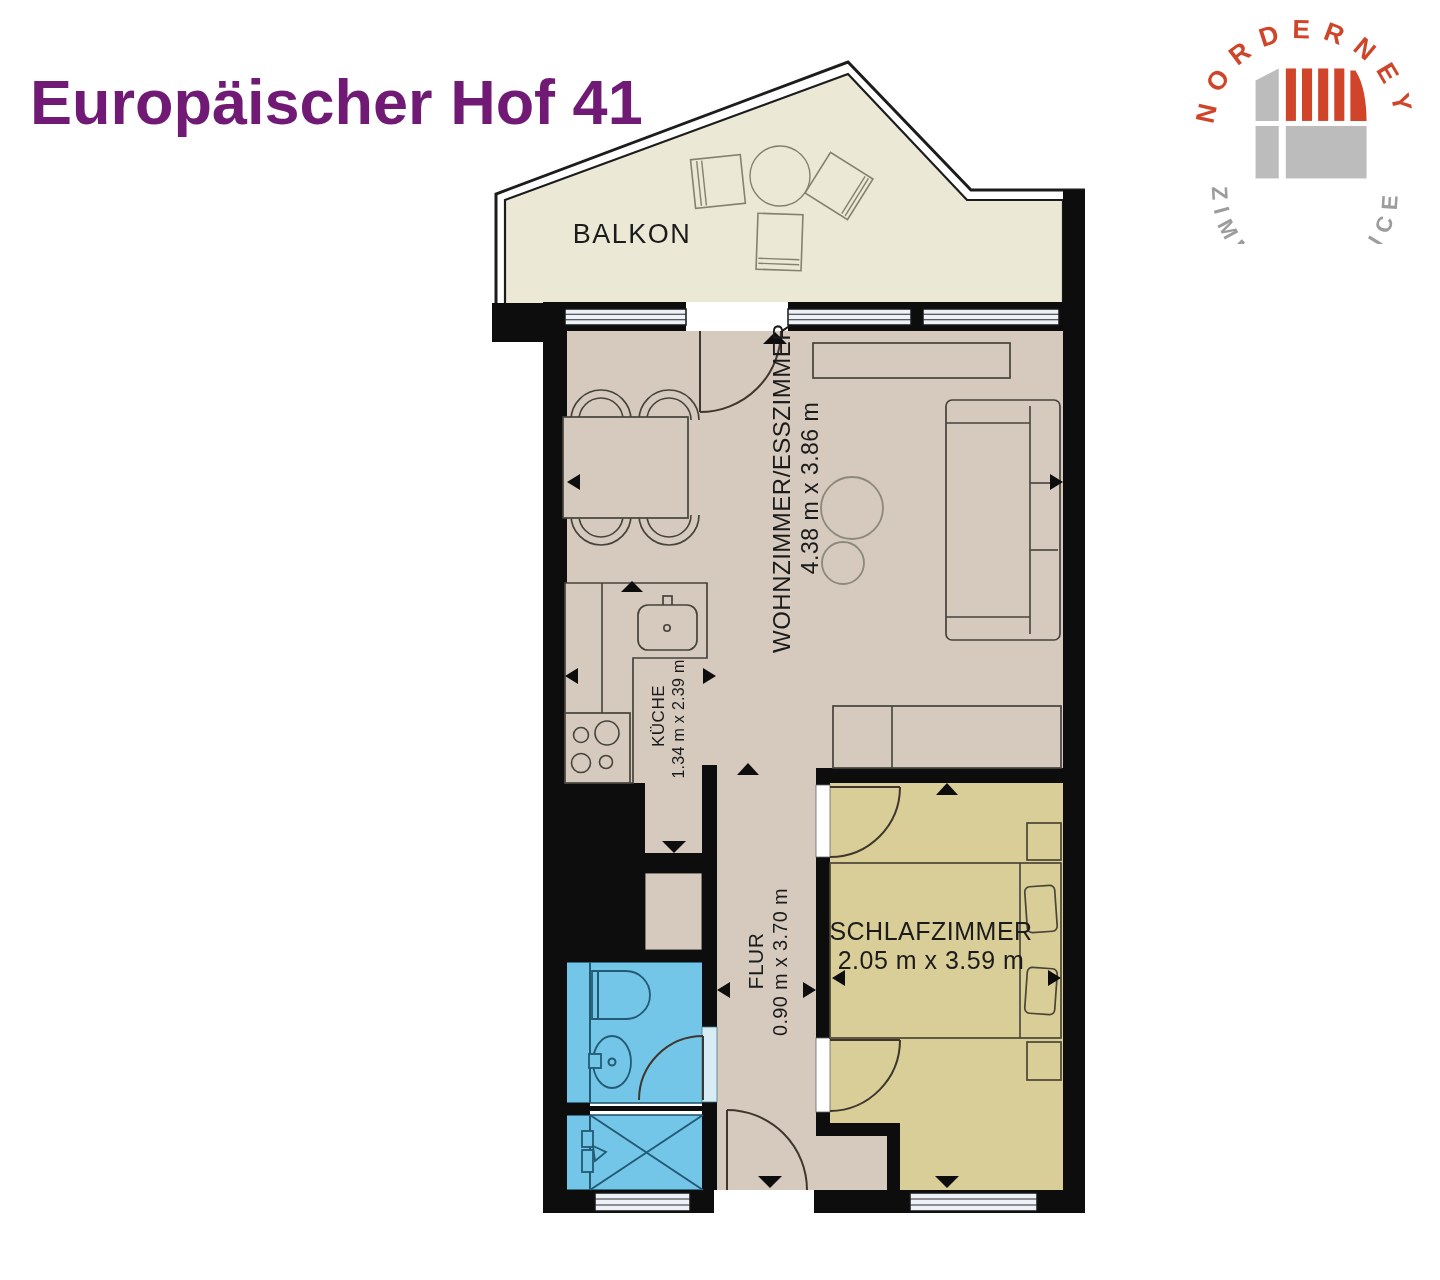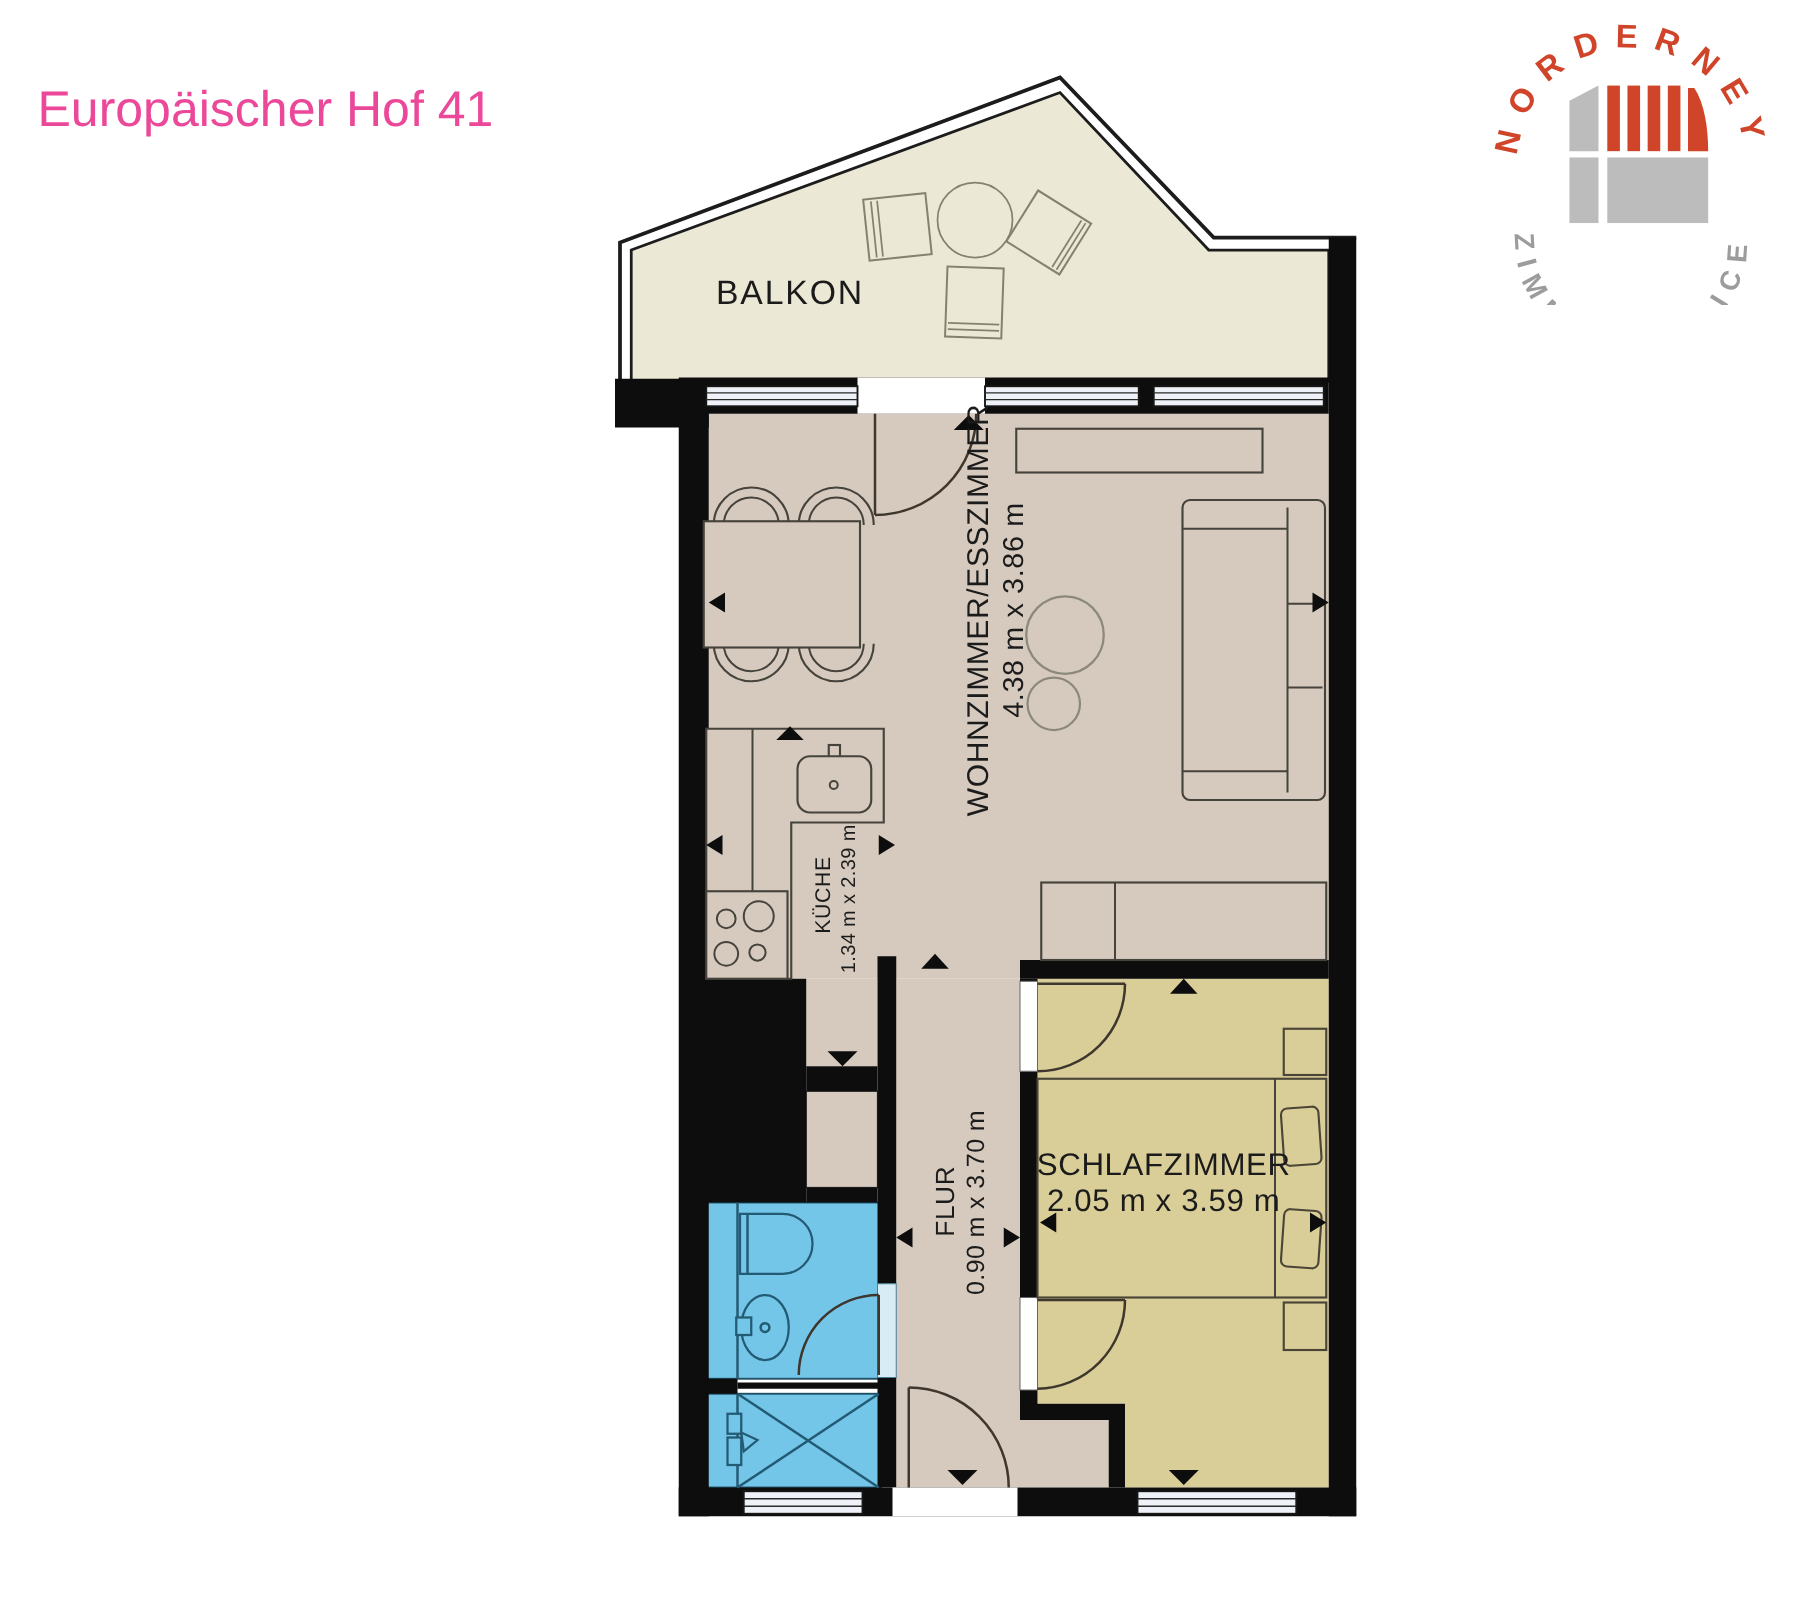--- a/index.html
+++ b/index.html
@@ -1,19 +1,19 @@
 <!DOCTYPE html>
 <html><head>
 <meta charset="utf-8">
 <style>
   html,body{margin:0;padding:0;background:#ffffff;}
   body{width:1440px;height:1280px;position:relative;overflow:hidden;
        font-family:"Liberation Sans", sans-serif;}
-  .page-title{position:absolute;left:30px;top:66px;font-size:40px;font-weight:400;
-       color:#ec4899;letter-spacing:0px;white-space:nowrap;}
+  .page-title{position:absolute;left:30px;top:66px;font-size:63px;font-weight:700;
+       color:#701a75;letter-spacing:0px;white-space:nowrap;}
   .logo-wrap{position:absolute;left:1192px;top:14px;width:226px;height:230px;}
   .plan-wrap{position:absolute;left:0;top:0;width:1440px;height:1280px;}
   
   .wall{fill:#0d0d0d;stroke:none;}
   .floor-main{fill:#d6cabe;}
   .floor-bedroom{fill:#d9cd98;}
   .floor-bath{fill:#74c6e8;stroke:#1e4f66;stroke-width:1.5;}
   .floor-balcony{fill:#ece8d6;stroke:#1c1c1c;stroke-width:2.2;}
   .roofline{fill:none;stroke:#1c1c1c;stroke-width:3;}
   .win{fill:#eef2f8;stroke:#161616;stroke-width:1.5;}

